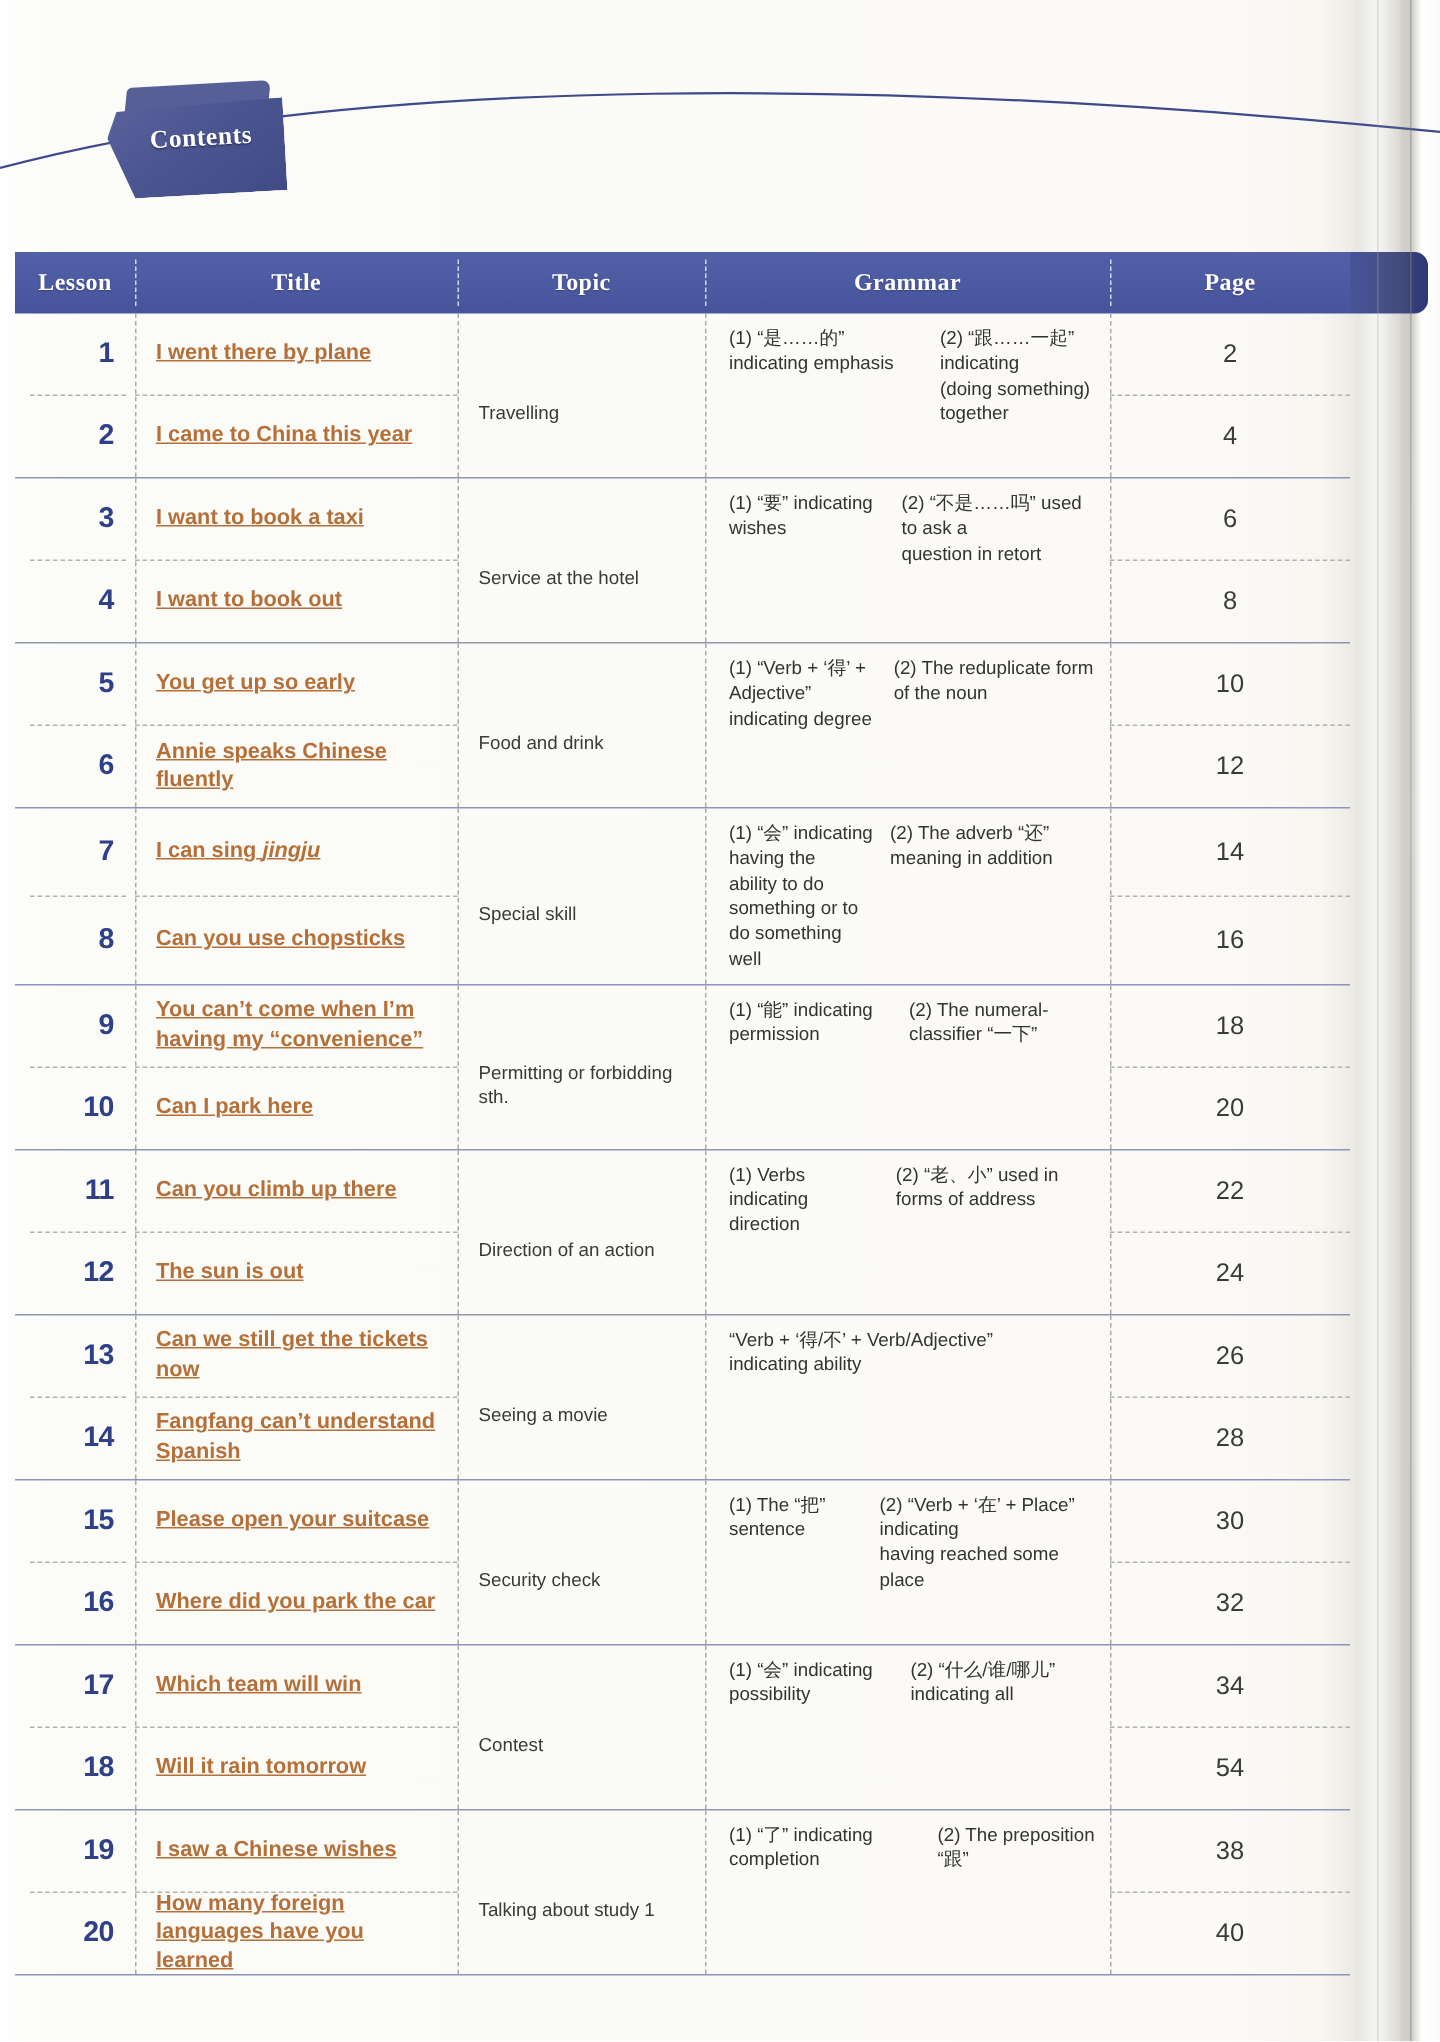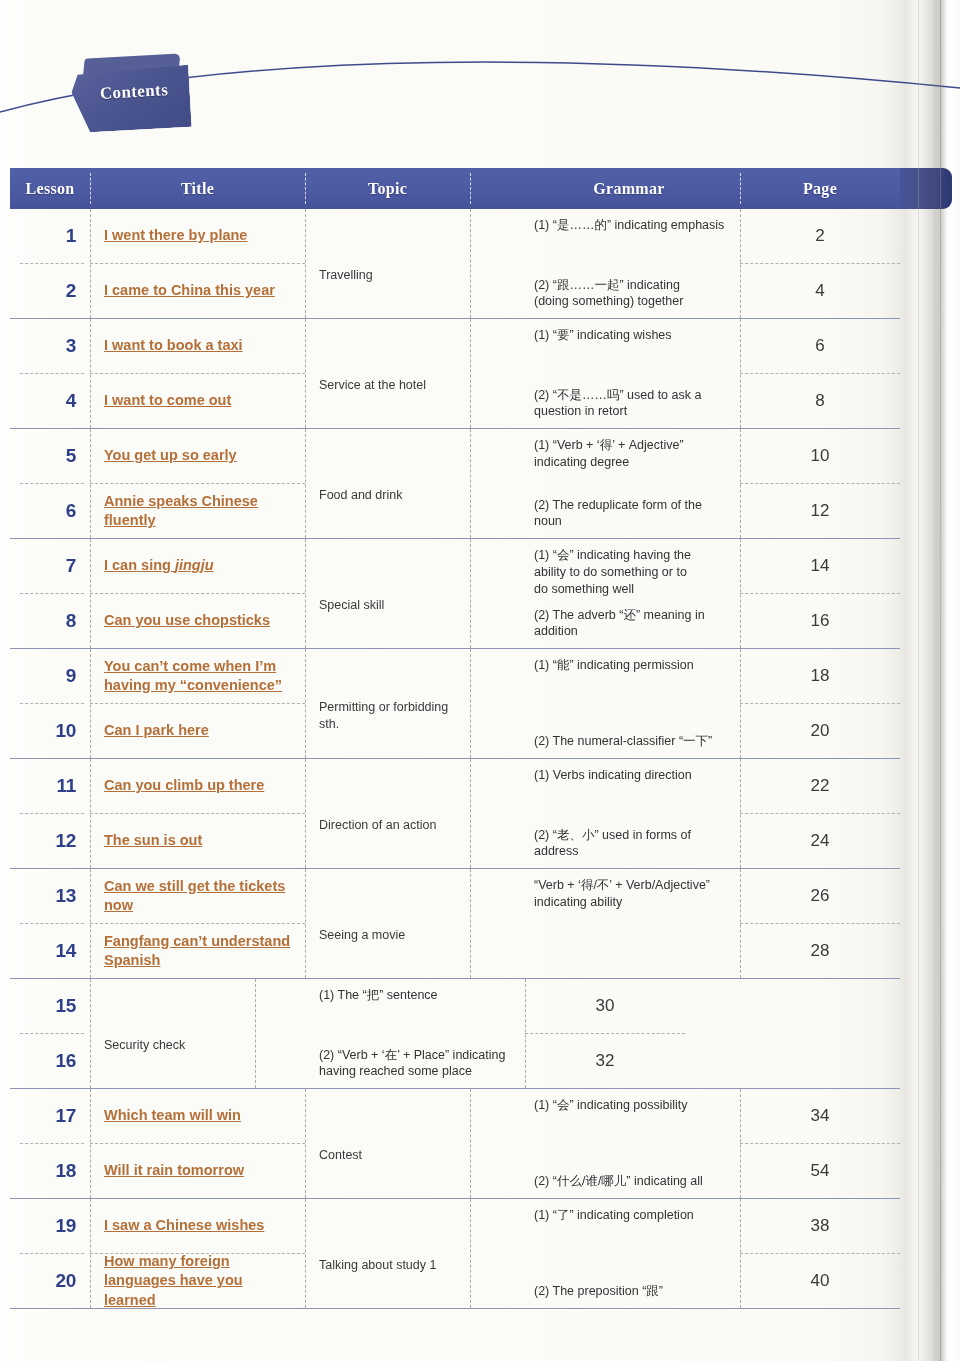--- a/index.html
+++ b/index.html
@@ -143,21 +143,21 @@
     left: 890px; top: 0;
     width: 52px; height: 41px;
     background: linear-gradient(90deg, #46539a 0%, #3c4888 40%, #333e7c 70%, #2e3873 100%);
     border-radius: 0 9px 9px 0;
   }
 
   
   .c-lesson { width: 80px; }
   .c-title  { width: 215px; }
   .c-topic  { width: 165px; }
-  .c-gram   { width: 270px; padding-left: 48px; }
+  .c-gram   { width: 270px; }
   .c-page   { width: 160px; }
 
   .group {
     display: flex;
     border-bottom: 1px solid #8e94b8;
     background: transparent;
   }
   .group:first-of-type { border-top: none; }
 
   .col {
@@ -216,22 +216,21 @@
   }
   .cell-topic {
     flex: 1 1 0;
     display: flex;
     align-items: center;
   }
 
   .cell-gram {
     flex: 1 1 0;
     display: flex;
-    flex-direction: column;
-    justify-content: space-between;
+    justify-content: flex-start;
     gap: 9px;
     padding: 8px 10px 8px 16px;
   }
   .gram-line {
     font-size: 12.5px;
     color: #333333;
     line-height: 1.34;
     white-space: pre-line;
   }
   .page-num {
@@ -317,21 +316,21 @@
           <div class="cell-lesson">
             <span class="lesson-num">4</span>
           </div>
         </div>
         <div class="col c-title">
           <div class="cell-title">
             <span class="title-text">I want to book a taxi</span>
           </div>
           <div class="row-div full"></div>
           <div class="cell-title">
-            <span class="title-text">I want to come out</span>
+            <span class="title-text">I want to book out</span>
           </div>
         </div>
         <div class="col c-topic">
           <div class="cell-topic">
             <span class="topic-text">Service at the hotel</span>
           </div>
         </div>
         <div class="col c-gram">
           <div class="cell-gram">
             <div class="gram-line">(1) “要” indicating wishes</div>
@@ -555,20 +554,29 @@
       <div class="group">
         <div class="col c-lesson">
           <div class="cell-lesson">
             <span class="lesson-num">15</span>
           </div>
           <div class="row-div"></div>
           <div class="cell-lesson">
             <span class="lesson-num">16</span>
           </div>
         </div>
+        <div class="col c-title">
+          <div class="cell-title">
+            <span class="title-text">Please open your suitcase</span>
+          </div>
+          <div class="row-div full"></div>
+          <div class="cell-title">
+            <span class="title-text">Where did you park the car</span>
+          </div>
+        </div>
         <div class="col c-topic">
           <div class="cell-topic">
             <span class="topic-text">Security check</span>
           </div>
         </div>
         <div class="col c-gram">
           <div class="cell-gram">
             <div class="gram-line">(1) The “把” sentence</div>
             <div class="gram-line">(2) “Verb + ‘在’ + Place” indicating
        having reached some place</div>

